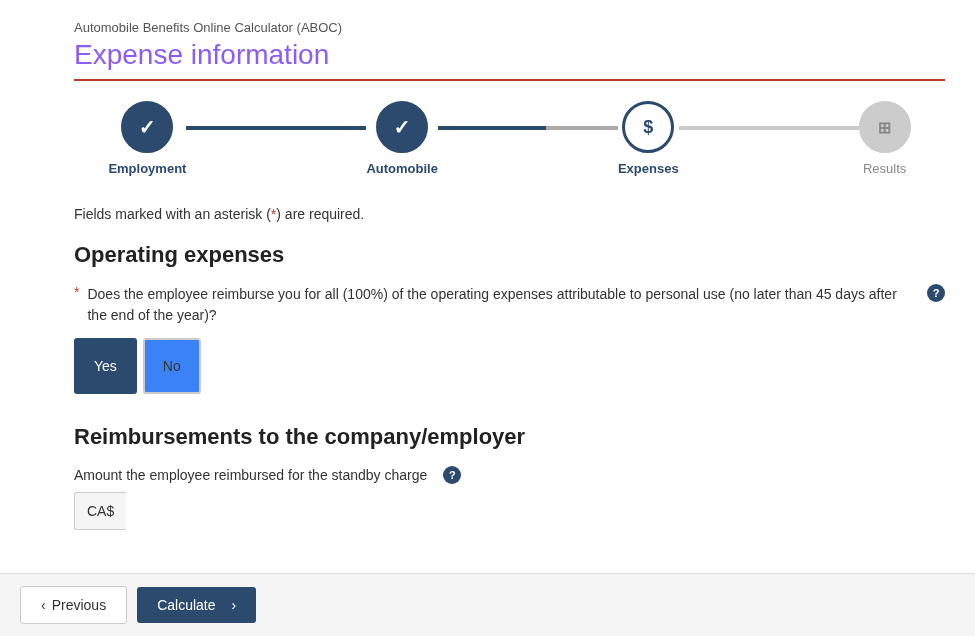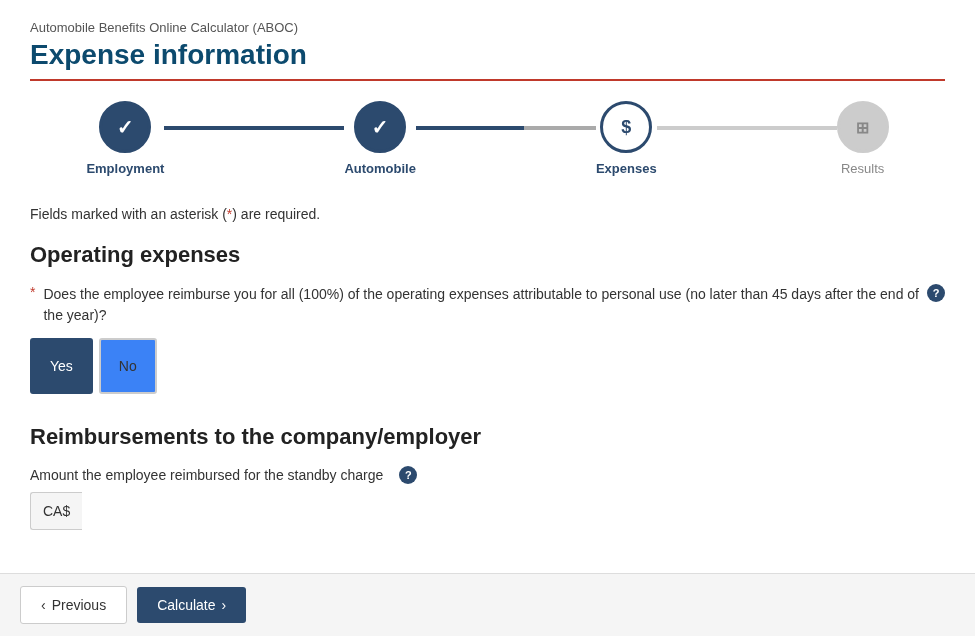--- a/index.html
+++ b/index.html
@@ -6,32 +6,33 @@
     body {
       font-family: Arial, sans-serif;
       background: #fff;
       color: #333;
       font-size: 14px;
     }
     .page-wrapper {
       max-width: 975px;
       padding: 20px 30px;
       position: relative;
+      margin-left: 44px;
     }
 
     
     .app-title {
       font-size: 13px;
       color: #555;
       margin-bottom: 4px;
     }
     .page-title {
       font-size: 28px;
-      font-weight: bold;
-      color: #0c4a6e;
+      font-weight: normal;
+      color: #8b5cf6;
       margin-bottom: 8px;
     }
     .header-divider {
       border: none;
       border-top: 2px solid #c0392b;
       margin-bottom: 20px;
     }
 
     
     .stepper {
@@ -238,21 +239,21 @@
     .btn-calculate {
       background-color: #2c4a6e;
       color: #fff;
       border: none;
       padding: 10px 20px;
       font-size: 14px;
       cursor: pointer;
       border-radius: 3px;
       display: flex;
       align-items: flex-start;
-      gap: 6px;
+      gap: 16px;
     }
 
     .checkmark {
       font-size: 20px;
       color: #fff;
     }
 
     .question-block {
       margin-bottom: 8px;
     }

